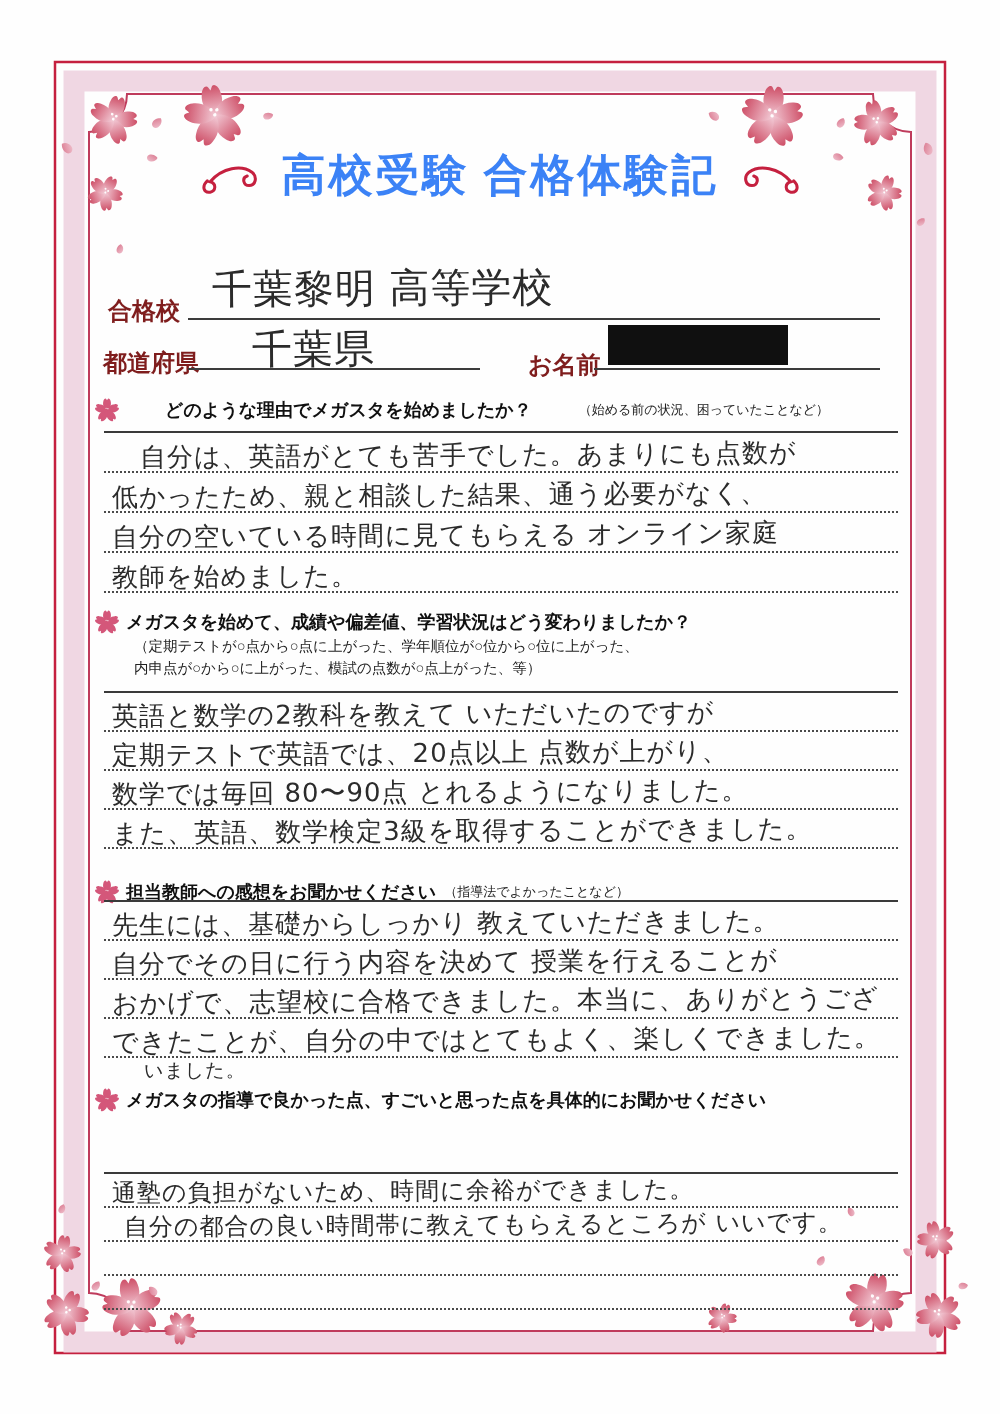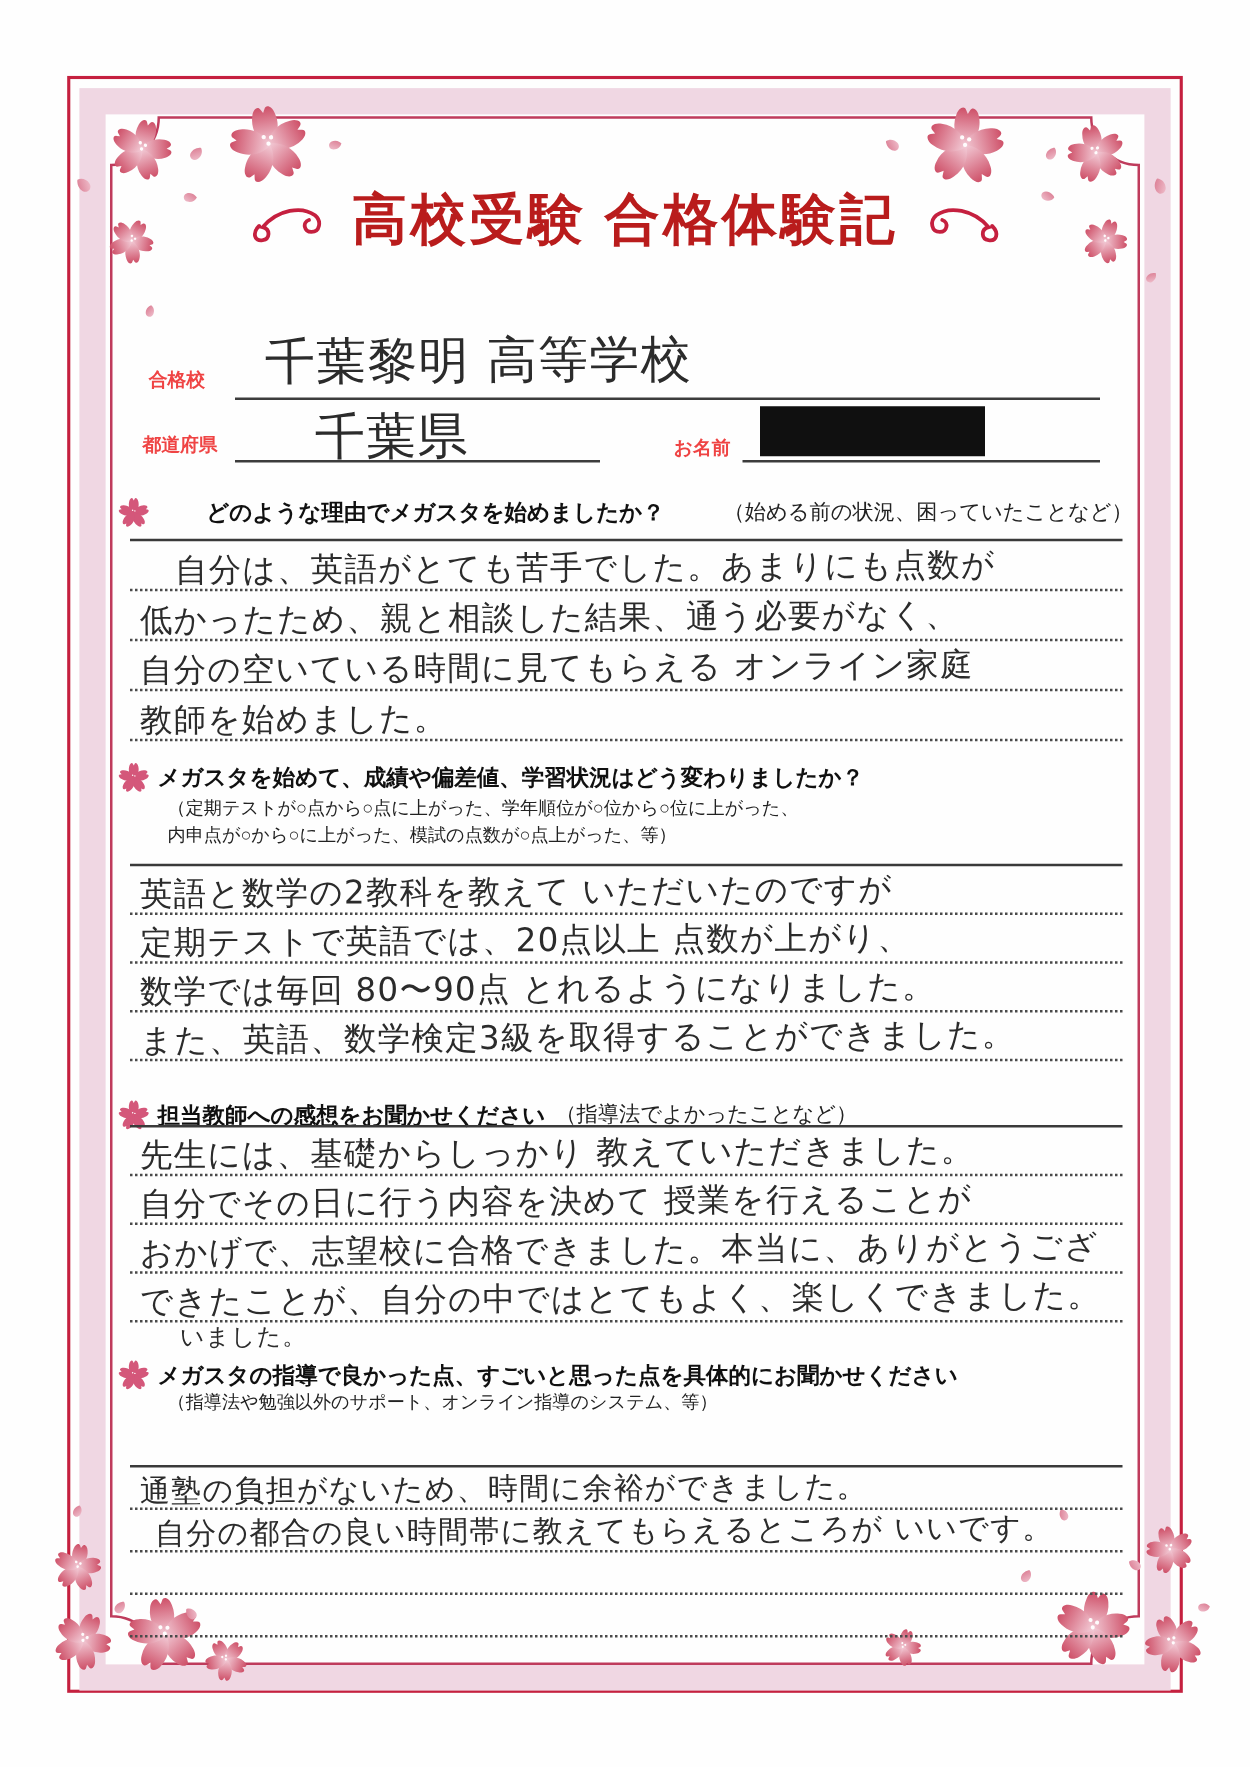--- a/index.html
+++ b/index.html
@@ -4,43 +4,43 @@
 <style>
   html,body{margin:0;padding:0;}
   body{background:#ffffff;}
   .page{position:relative;width:1000px;height:1414px;background:#fefefe;overflow:hidden;
         font-family:"Liberation Sans","DejaVu Sans",sans-serif;}
   svg.frame{position:absolute;left:0;top:0;}
 
   
   #title-row{position:absolute;top:146px;left:0;width:100%;display:flex;justify-content:center;align-items:center;gap:12px;}
   .title{font-family:"Liberation Serif","DejaVu Serif",serif;font-size:44px;font-weight:700;
-         letter-spacing:3px;color:#b91c1c;margin:0;white-space:nowrap;}
+         letter-spacing:3px;color:#3b82f6;margin:0;white-space:nowrap;}
   .flourish{flex:0 0 auto;}
 
   
-  .label{position:absolute;font-weight:700;font-size:15px;color:#ef4444;white-space:nowrap;margin-left:11px;}
+  .label{position:absolute;font-weight:700;font-size:24px;color:#7f1d1d;white-space:nowrap;}
   .uline{position:absolute;height:0;border-bottom:2px solid #3c3c3c;}
   .hw{font-family:"DejaVu Sans",sans-serif;color:#2b2b2b;letter-spacing:1px;white-space:nowrap;
       transform:rotate(-0.4deg);transform-origin:left bottom;}
   .hwbig{position:absolute;font-size:40px;}
   #lb-school{left:108px;top:295px;}
   #ul-school{left:188px;top:318px;width:692px;}
   #val-school{left:212px;top:262px;}
   #lb-pref{left:103px;top:347px;}
   #ul-pref{left:188px;top:368px;width:292px;}
   #val-pref{left:252px;top:322px;}
   #lb-name{left:528px;top:349px;}
   #ul-name{left:594px;top:368px;width:286px;}
   #redact{position:absolute;left:608px;top:325px;width:180px;height:40px;background:#101010;}
 
   
   .q{position:absolute;left:94px;display:flex;align-items:center;gap:6px;white-space:nowrap;}
   .qt{font-size:18px;font-weight:700;color:#101010;}
-  .qn{font-size:17px;color:#222;margin-left:2px;}
+  .qn{font-size:13px;color:#222;margin-left:2px;}
   .subnote{position:absolute;font-size:14.5px;color:#222;white-space:nowrap;}
   #q1{top:396px;gap:45px;} #q2{top:608px;} #q3{top:878px;} #q4{top:1086px;}
   #q2n1{left:134px;top:637px;} #q2n2{left:134px;top:659px;} #q4n{left:134px;top:1112px;}
   .bullet{flex:0 0 auto;}
 
   
   .ans{position:absolute;left:104px;width:794px;border-top:2px solid #3a3a3a;}
   #a1{top:431px;} #a2{top:691px;} #a3{top:900px;} #a4{top:1136px;margin-top:36px;}
   .row{position:relative;border-bottom:2px dotted #4a4a4a;text-align:right;}
   .h38{height:38px;} .h37{height:37px;} .h32{height:32px;}
@@ -232,21 +232,20 @@
         <span class="hw">いました。</span>
       </div>
   </div>
 
   <div class="q" id="q4">
     <svg class="bullet" width="26" height="27" viewBox="0 0 26 27">
       <use href="#sakuraSolid" transform="translate(13,14.5) scale(0.45)"></use>
     </svg>
     <span class="qt">メガスタの指導で良かった点、すごいと思った点を具体的にお聞かせください</span>
   </div>
-  <span class="subnote" id="q4n">（指導法や勉強以外のサポート、オンライン指導のシステム、等）</span>
   <div class="ans" id="a4">
     <div class="row h32">
         <span class="hw">通塾の負担がないため、時間に余裕ができました。</span>
       </div>
     <div class="row h32 ind14">
         <span class="hw">自分の都合の良い時間帯に教えてもらえるところが いいです。</span>
       </div>
     <div class="row h32">
         <span class="hw"></span>
       </div>

